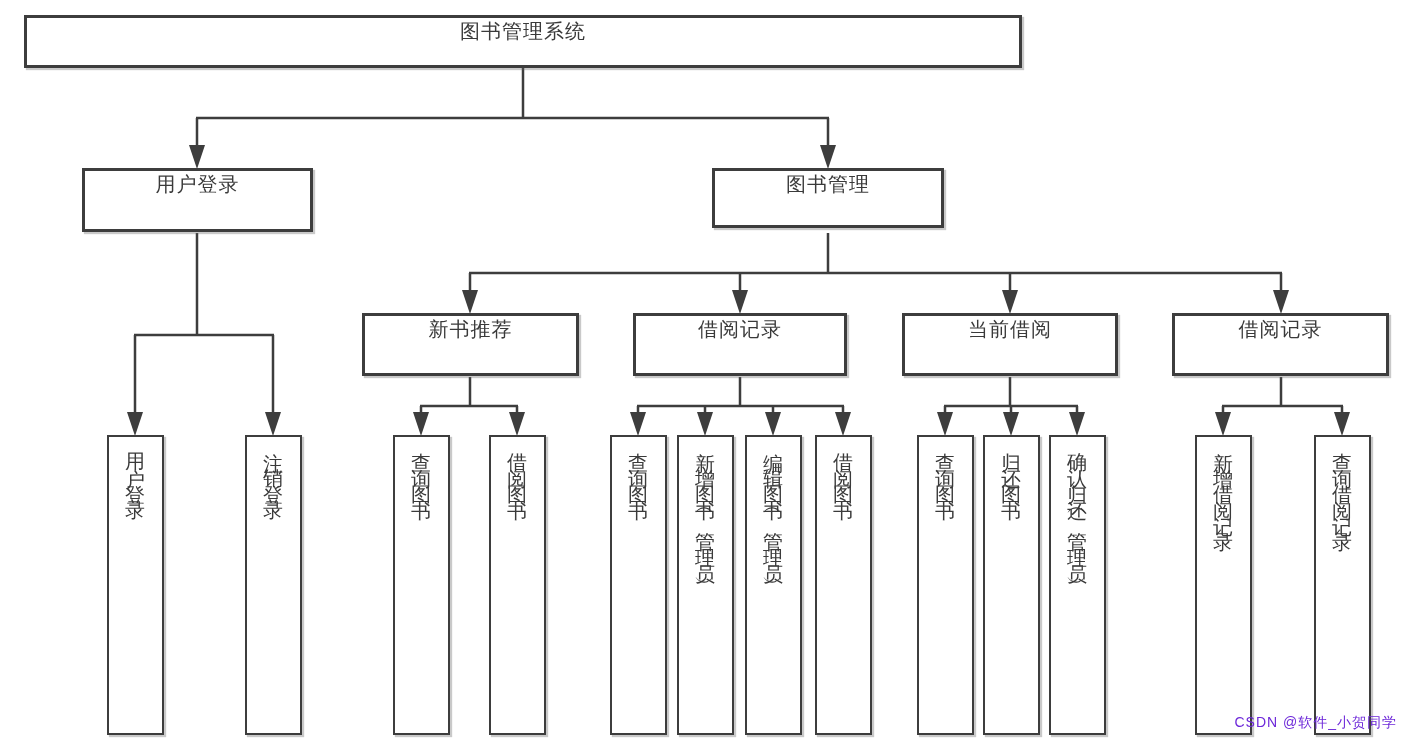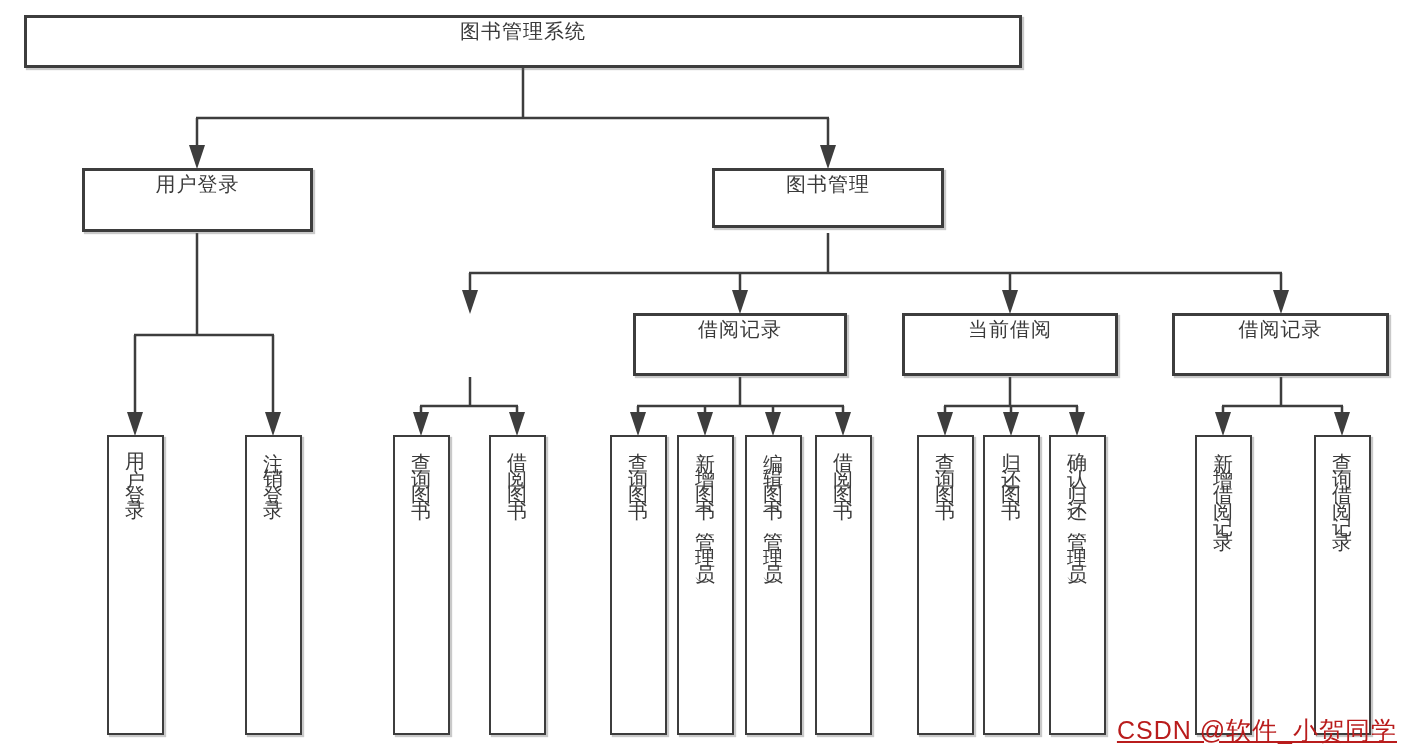--- a/index.html
+++ b/index.html
@@ -32,25 +32,24 @@
     writing-mode:vertical-rl;
     text-orientation:mixed;
     letter-spacing:16px;
     white-space:normal;
     line-height:1;
   }
   #watermark{
     position:absolute;
     right:8px;
     top:714px;
-    font-size:25px;
-    color:#b91c1c;
+    font-size:14px;
+    color:#6d28d9;
     letter-spacing:1px;
     white-space:nowrap;
-    text-decoration:underline;
   }
 </style>
 </head>
 <body>
 
 <div id="stage">
 
   <svg class="wires" width="1405" height="747" viewBox="0 0 1405 747">
     <path fill="none" stroke="#3d3d3d" stroke-width="2.5" d="
       M523 67 V119
@@ -102,20 +101,23 @@
     <span class="lbl">图书管理系统</span>
   </div>
 
   <div class="box hbox" style="left:82px;top:168px;width:231px;height:64px">
     <span class="lbl">用户登录</span>
   </div>
   <div class="box hbox" style="left:712px;top:168px;width:232px;height:60px">
     <span class="lbl">图书管理</span>
   </div>
 
+  <div class="box hbox" style="left:362px;top:313px;width:217px;height:63px">
+    <span class="lbl">新书推荐</span>
+  </div>
   <div class="box hbox" style="left:633px;top:313px;width:214px;height:63px">
     <span class="lbl">借阅记录</span>
   </div>
   <div class="box hbox" style="left:902px;top:313px;width:216px;height:63px">
     <span class="lbl">当前借阅</span>
   </div>
   <div class="box hbox" style="left:1172px;top:313px;width:217px;height:63px">
     <span class="lbl">借阅记录</span>
   </div>
 

